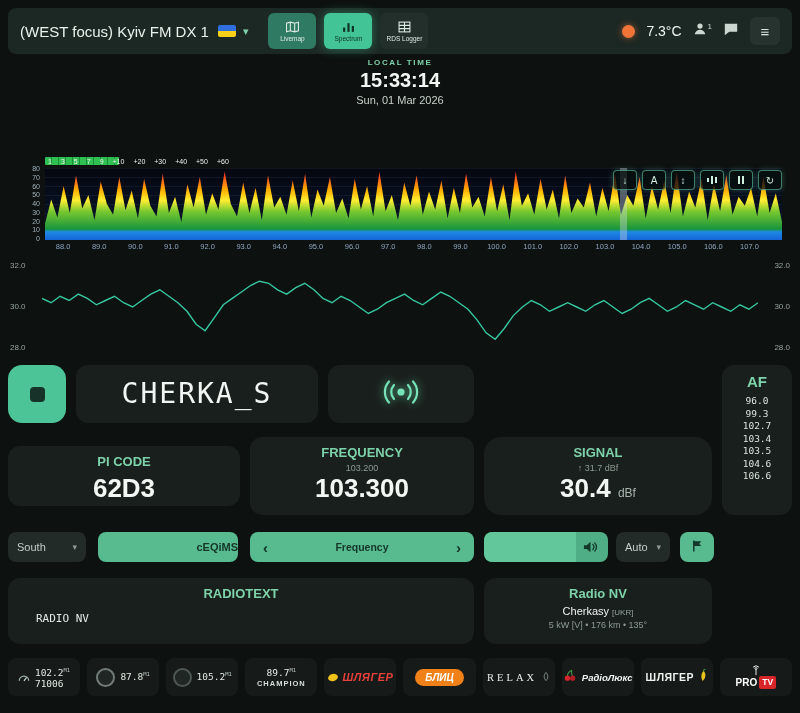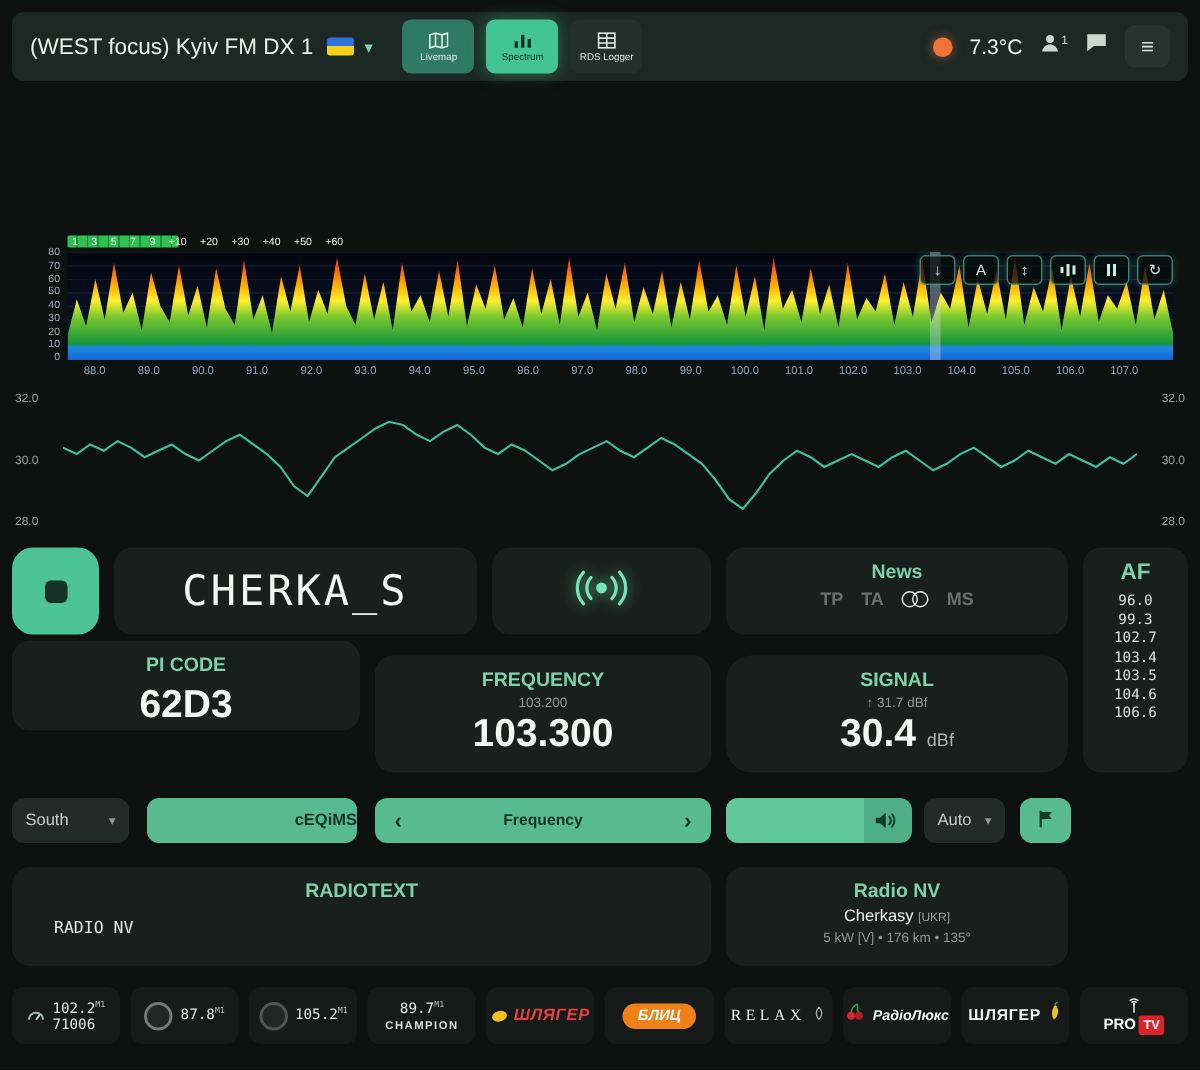--- a/index.html
+++ b/index.html
@@ -81,21 +81,21 @@
   .flagsrow{display:flex;align-items:center;justify-content:center;gap:12px;margin-top:4px;
             font-size:12px;font-weight:bold;color:#66736d;}
   .st-ico{display:flex;align-items:center;}
   .st-c{width:11px;height:11px;border:1.5px solid #dfe7e2;border-radius:50%;display:inline-block;box-sizing:border-box;}
   .st-c2{margin-left:-4px;}
   .af-panel{left:722px;top:365px;width:70px;height:150px;}
   .af-title{font-size:15px;font-weight:bold;color:#7ed2a9;text-align:center;margin-top:8px;}
   .af-list{margin-top:5px;font-family:"DejaVu Sans Mono",monospace;font-size:9.5px;color:#d9e2dc;
            text-align:center;line-height:12.5px;}
 
-  .pi-panel{left:8px;top:427px;width:232px;height:60px;}
+  .pi-panel{left:8px;top:446px;width:232px;height:60px;}
   .freq-panel{left:250px;top:437px;width:224px;height:78px;}
   .sig-panel{left:484px;top:437px;width:228px;height:78px;border-radius:17px;}
   .sub{font-size:9px;color:#8d9a93;text-align:center;margin-top:3px;}
   .bigval{font-size:26px;font-weight:bold;color:#f3f7f4;text-align:center;margin-top:4px;}
   .bigval.tight{margin-top:0;}
   .unit{font-size:12px;font-weight:normal;color:#a9b4ae;}
 
   .select{position:absolute;top:532px;height:30px;background:#232b28;border-radius:8px;display:flex;
           align-items:center;justify-content:space-between;padding:0 9px;font-size:11px;color:#c3cec8;
           box-sizing:border-box;cursor:pointer;}
@@ -198,20 +198,25 @@
         <svg width="16" height="15" viewBox="0 0 18 17">
             <path d="M2 2h14v9H7l-5 4z" fill="#ccd7d1"></path>
           </svg>
       </span>
       <span class="menu-btn">
         <span>≡</span>
       </span>
     </div>
   </div>
 
+  <div class="clock">
+    <div class="lbl">LOCAL TIME</div>
+    <div class="time">15:33:14</div>
+    <div class="date">Sun, 01 Mar 2026</div>
+  </div>
 
   <div class="spectrum">
     <div class="scale-bar"></div>
     <div class="scale-row">
         <span>1</span>
         <span>3</span>
         <span>5</span>
         <span>7</span>
         <span>9</span>
         <span>+10</span>
@@ -322,32 +327,20 @@
 
   <div class="panel cast-panel">
     <span class="cast-ico">
       <svg width="42" height="26" viewBox="0 0 42 26">
           <circle cx="21" cy="13" r="3.6" fill="#76e3b8"></circle>
           <path d="M14 6a10.3 10.3 0 0 0 0 14M28 6a10.3 10.3 0 0 1 0 14M9 2.5a15.5 15.5 0 0 0 0 21M33 2.5a15.5 15.5 0 0 1 0 21" stroke="#76e3b8" stroke-width="2.2" fill="none" stroke-linecap="round"></path>
         </svg>
     </span>
   </div>
 
-  <div class="panel news-panel">
-    <div class="ptitle">News</div>
-    <div class="flagsrow">
-      <span>TP</span>
-      <span>TA</span>
-      <span class="st-ico">
-          <span class="st-c"></span>
-          <span class="st-c st-c2"></span>
-        </span>
-      <span>MS</span>
-    </div>
-  </div>
 
   <div class="panel af-panel">
     <div class="af-title">AF</div>
     <div class="af-list">
         <div>96.0</div>
         <div>99.3</div>
         <div>102.7</div>
         <div>103.4</div>
         <div>103.5</div>
         <div>104.6</div>

